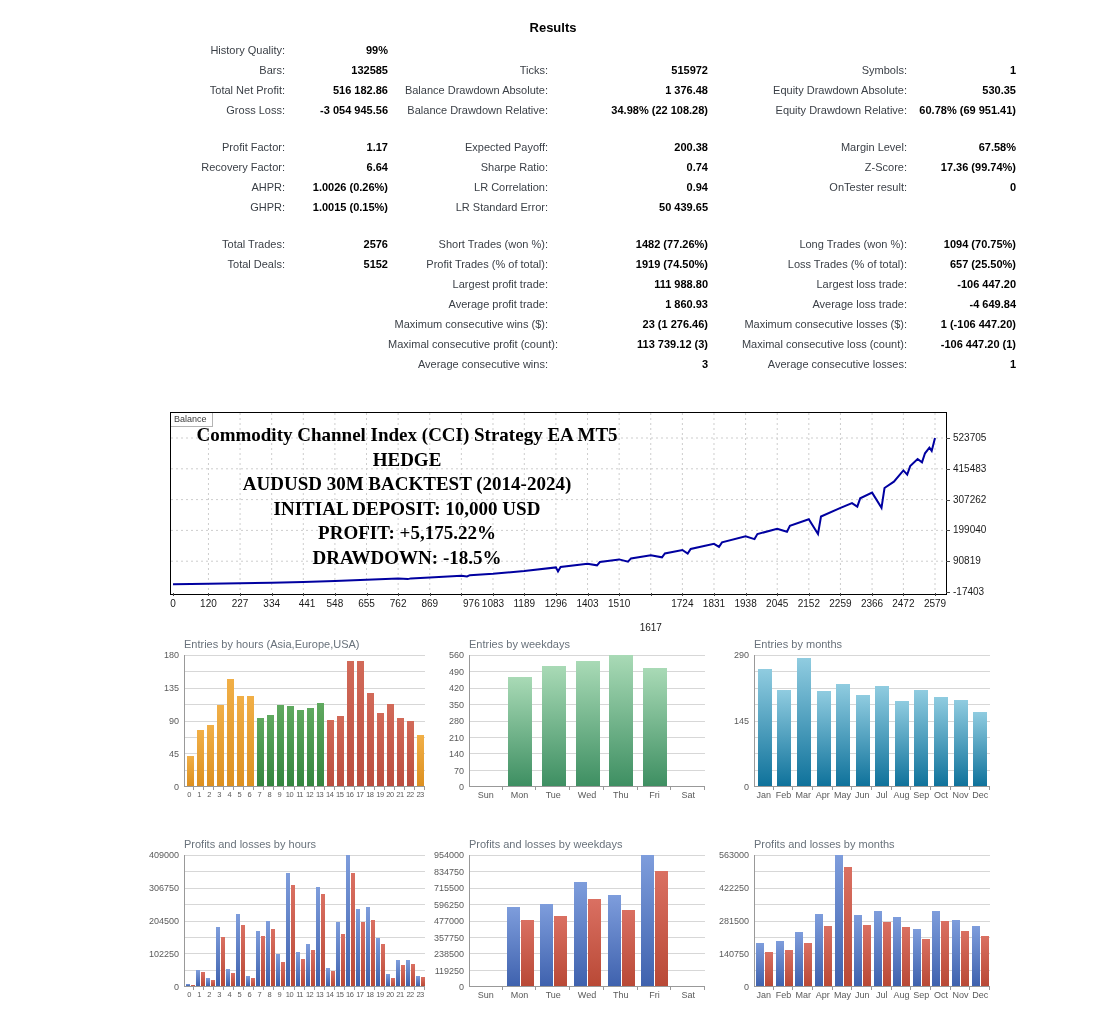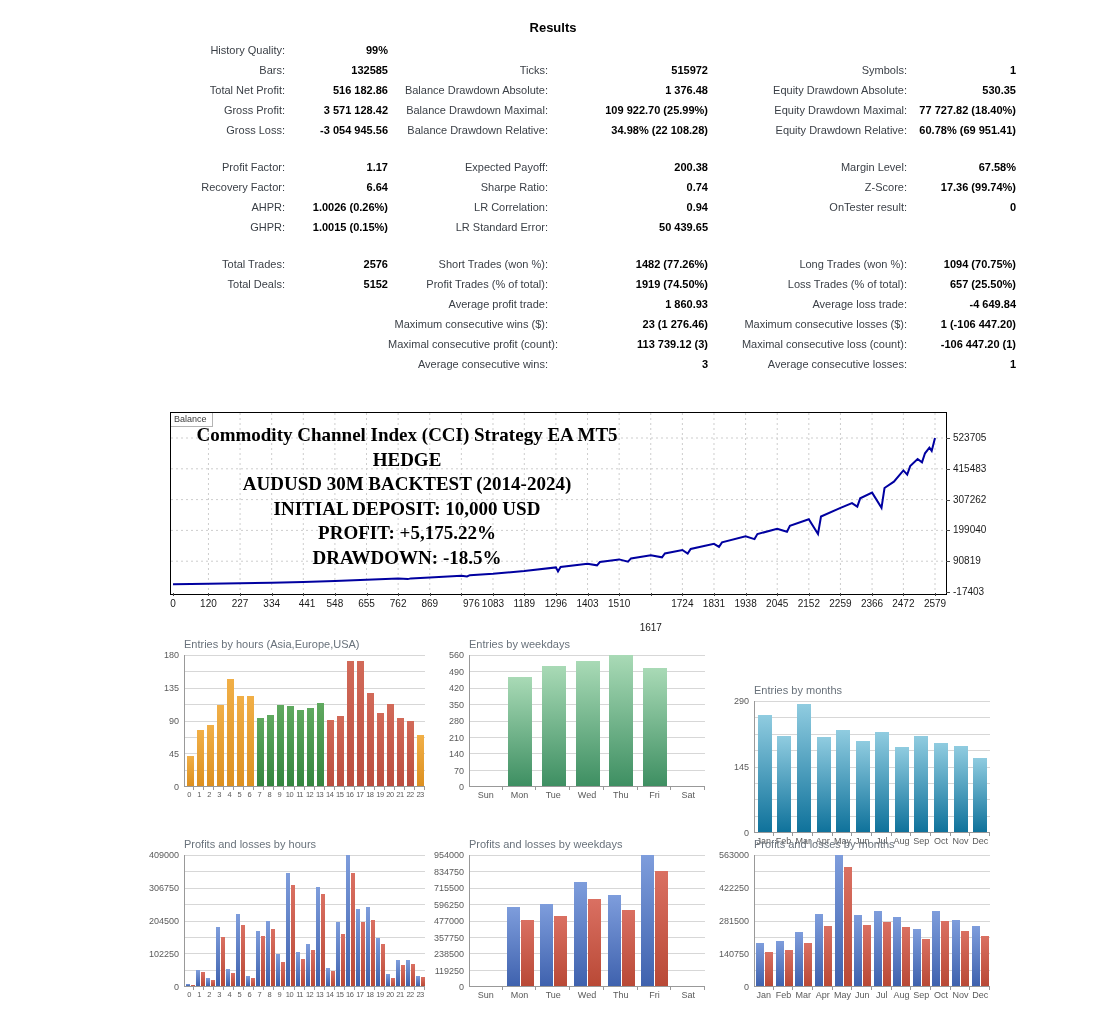--- a/index.html
+++ b/index.html
@@ -65,28 +65,20 @@
     </div>
     <div class="stat-row">
       <div class="sl w0">Total Net Profit:</div>
       <div class="sv w1">516 182.86</div>
       <div class="sl w2">Balance Drawdown Absolute:</div>
       <div class="sv w3">1 376.48</div>
       <div class="sl w4">Equity Drawdown Absolute:</div>
       <div class="sv w5">530.35</div>
     </div>
     <div class="stat-row">
-      <div class="sl w0">Gross Profit:</div>
-      <div class="sv w1">3 571 128.42</div>
-      <div class="sl w2">Balance Drawdown Maximal:</div>
-      <div class="sv w3">109 922.70 (25.99%)</div>
-      <div class="sl w4">Equity Drawdown Maximal:</div>
-      <div class="sv w5">77 727.82 (18.40%)</div>
-    </div>
-    <div class="stat-row">
       <div class="sl w0">Gross Loss:</div>
       <div class="sv w1">-3 054 945.56</div>
       <div class="sl w2">Balance Drawdown Relative:</div>
       <div class="sv w3">34.98% (22 108.28)</div>
       <div class="sl w4">Equity Drawdown Relative:</div>
       <div class="sv w5">60.78% (69 951.41)</div>
     </div>
     <div class="stat-gap"></div>
     <div class="stat-row">
       <div class="sl w0">Profit Factor:</div>
@@ -129,20 +121,28 @@
       <div class="sl w4">Long Trades (won %):</div>
       <div class="sv w5">1094 (70.75%)</div>
     </div>
     <div class="stat-row">
       <div class="sl w0">Total Deals:</div>
       <div class="sv w1">5152</div>
       <div class="sl w2">Profit Trades (% of total):</div>
       <div class="sv w3">1919 (74.50%)</div>
       <div class="sl w4">Loss Trades (% of total):</div>
       <div class="sv w5">657 (25.50%)</div>
+    </div>
+    <div class="stat-row">
+      <div class="sl w0"></div>
+      <div class="sv w1"></div>
+      <div class="sl w2">Largest profit trade:</div>
+      <div class="sv w3">111 988.80</div>
+      <div class="sl w4">Largest loss trade:</div>
+      <div class="sv w5">-106 447.20</div>
     </div>
     <div class="stat-row">
       <div class="sl w0"></div>
       <div class="sv w1"></div>
       <div class="sl w2">Average profit trade:</div>
       <div class="sv w3">1 860.93</div>
       <div class="sl w4">Average loss trade:</div>
       <div class="sv w5">-4 649.84</div>
     </div>
     <div class="stat-row">
@@ -444,21 +444,21 @@
     <div class="mc-xaxis">
       <div class="xs">Sun<i></i></div>
       <div class="xs">Mon<i></i></div>
       <div class="xs">Tue<i></i></div>
       <div class="xs">Wed<i></i></div>
       <div class="xs">Thu<i></i></div>
       <div class="xs">Fri<i></i></div>
       <div class="xs">Sat<i></i></div>
     </div>
   </div>
-<div class="mini" id="mcC" style="left:710px;top:638px;width:280px;margin-top:46px;">
+<div class="mini" id="mcC" style="left:710px;top:638px;width:280px;">
     <div class="mc-title">Entries by months</div>
     <div class="mc-body">
       <div class="mc-yaxis">
         <span style="top: 0%;">290</span>
         <span style="top: 50%;">145</span>
         <span style="top: 100%;">0</span>
       </div>
       <div class="mc-plot">
         <div class="gridline" style="top: 0%;"></div>
         <div class="gridline" style="top: 12.5%;"></div>

